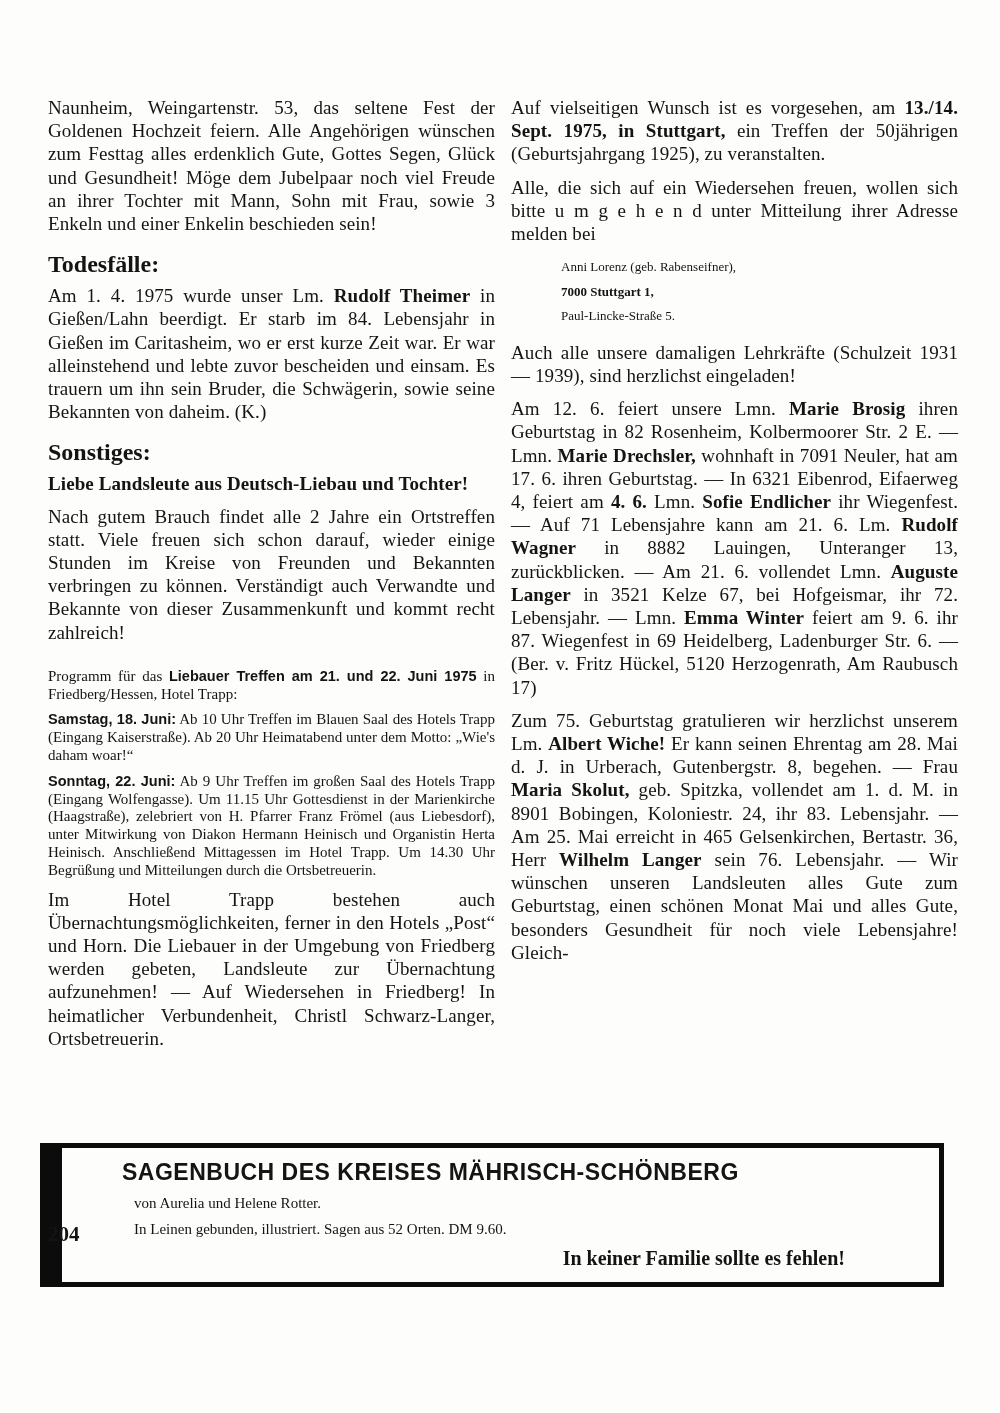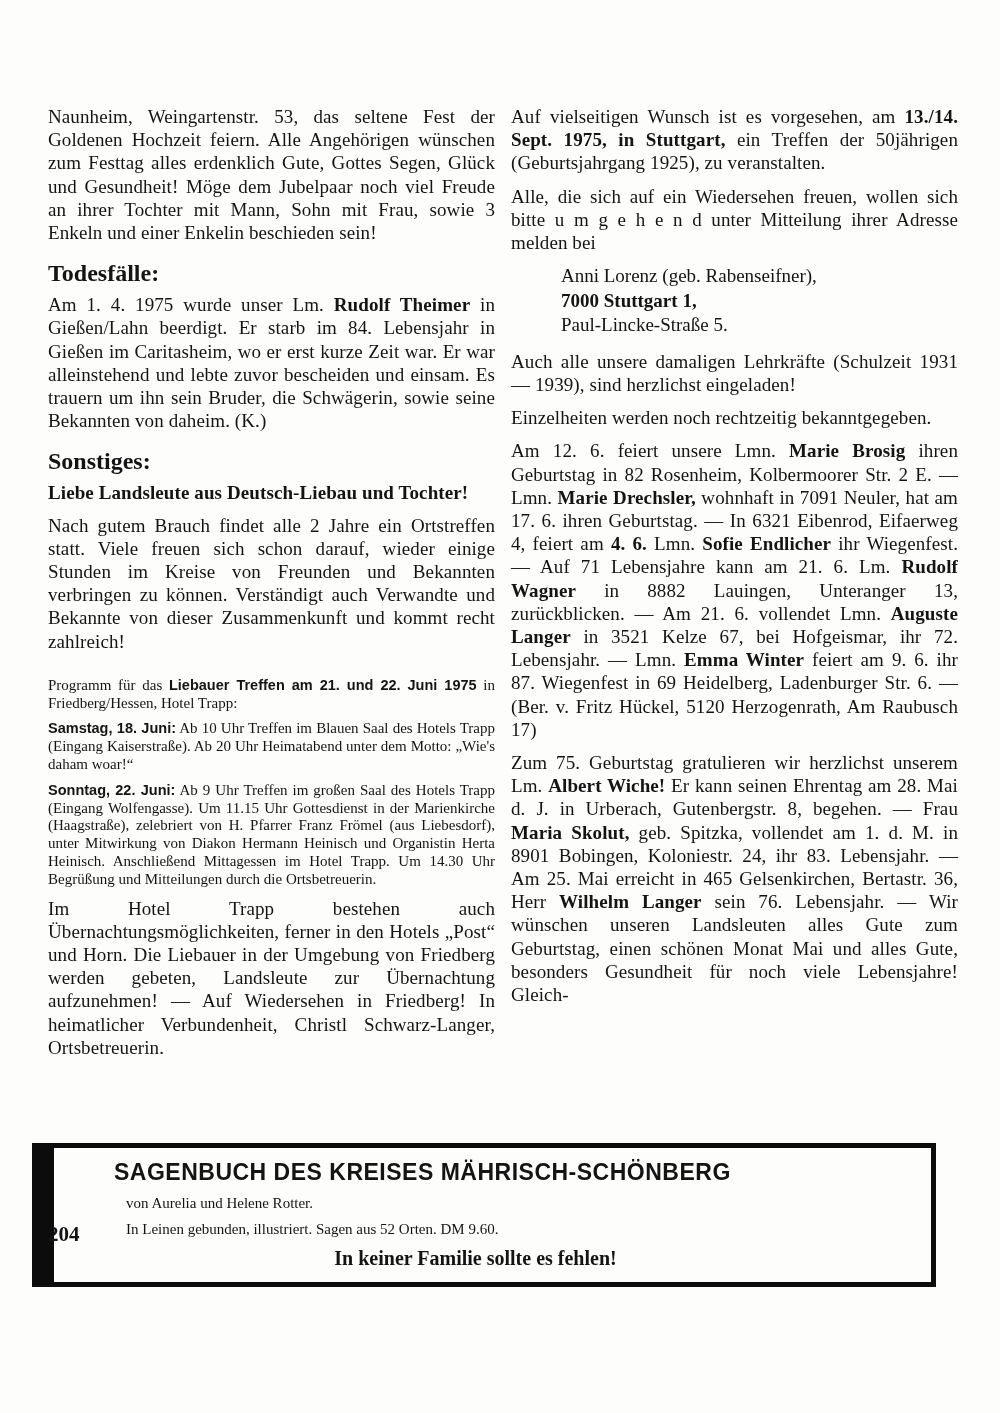--- a/index.html
+++ b/index.html
@@ -8,21 +8,21 @@
     width: 1000px;
     height: 1413px;
     margin: 0 auto;
     background: #fdfdfb;
     color: #141414;
     font-family: "Liberation Serif", "DejaVu Serif", serif;
     overflow: hidden;
   }
   .content {
     position: absolute;
-    top: 105px; left: 48px;
+    top: 96px; left: 48px;
     width: 918px;
     display: flex;
     gap: 16px;
   }
   .col { width: 447px; }
   .body, .subheading {
     font-size: 19px;
     line-height: 23.2px;
     text-align: justify;
     margin: 0 0 10px 0;
@@ -41,43 +41,43 @@
     line-height: 17.8px;
     text-align: justify;
     margin: 0 0 8px 0;
   }
   .small strong {
     font-family: "Liberation Sans", "DejaVu Sans", sans-serif;
     font-size: 14.5px;
   }
   .small.first-small { margin-top: 24px; }
   .address { margin: 2px 0 12px 50px; }
-  .address-line { font-size: 19px; line-height: 24.5px; }
+  .address-line { font-size: 13px; line-height: 24.5px; }
   .adbox {
     position: absolute;
-    left: 32px; top: 1143px;
+    left: 40px; top: 1143px;
     width: 904px;
     box-sizing: border-box;
     border: 5px solid #0c0c0c;
     border-left-width: 22px;
     padding: 11px 22px 12px 60px;
     background: #fdfdfb;
   }
   .ad-title {
     font-family: "Liberation Sans", "DejaVu Sans", sans-serif;
     font-weight: bold;
     font-size: 23px;
     letter-spacing: 0.5px;
     margin: 0 0 9px 0;
   }
   .ad-line { font-size: 15px; margin: 0 0 9px 12px; }
   .ad-slogan {
     font-size: 20px;
     font-weight: bold;
-    text-align: center;
+    text-align: right;
     margin: 2px 72px 0 0;
   }
   .page-number {
     position: absolute;
     left: 48px; top: 1222px;
     font-size: 21px;
     font-weight: bold;
   }
 </style>
 </head>
@@ -100,21 +100,20 @@
       </div>
     <div class="col" id="col-right">
         <p class="body">Auf vielseitigen Wunsch ist es vorgesehen, am <strong>13./14. Sept. 1975, in Stuttgart,</strong> ein Treffen der 50jährigen (Geburtsjahrgang 1925), zu veranstalten.</p>
         <p class="body">Alle, die sich auf ein Wiedersehen freuen, wollen sich bitte u m g e h e n d unter Mitteilung ihrer Adresse melden bei</p>
         <div class="address">
           <div class="address-line">Anni Lorenz (geb. Rabenseifner),</div>
           <div class="address-line"><strong>7000 Stuttgart 1,</strong></div>
           <div class="address-line">Paul-Lincke-Straße 5.</div>
         </div>
         <p class="body">Auch alle unsere damaligen Lehrkräfte (Schulzeit 1931 — 1939), sind herzlichst eingeladen!</p>
-        <p class="body">Einzelheiten werden noch rechtzeitig bekanntgegeben.</p>
         <p class="body">Am 12. 6. feiert unsere Lmn. <strong>Marie Brosig</strong> ihren Geburtstag in 82 Rosenheim, Kolbermoorer Str. 2 E. — Lmn. <strong>Marie Drechsler,</strong> wohnhaft in 7091 Neuler, hat am 17. 6. ihren Geburtstag. — In 6321 Eibenrod, Eifaerweg 4, feiert am <strong>4. 6.</strong> Lmn. <strong>Sofie Endlicher</strong> ihr Wiegenfest. — Auf 71 Lebensjahre kann am 21. 6. Lm. <strong>Rudolf Wagner</strong> in 8882 Lauingen, Unteranger 13, zurückblicken. — Am 21. 6. vollendet Lmn. <strong>Auguste Langer</strong> in 3521 Kelze 67, bei Hofgeismar, ihr 72. Lebensjahr. — Lmn. <strong>Emma Winter</strong> feiert am 9. 6. ihr 87. Wiegenfest in 69 Heidelberg, Ladenburger Str. 6. — (Ber. v. Fritz Hückel, 5120 Herzogenrath, Am Raubusch 17)</p>
         <p class="body">Zum 75. Geburtstag gratulieren wir herzlichst unserem Lm. <strong>Albert Wiche!</strong> Er kann seinen Ehrentag am 28. Mai d. J. in Urberach, Gutenbergstr. 8, begehen. — Frau <strong>Maria Skolut,</strong> geb. Spitzka, vollendet am 1. d. M. in 8901 Bobingen, Koloniestr. 24, ihr 83. Lebensjahr. — Am 25. Mai erreicht in 465 Gelsenkirchen, Bertastr. 36, Herr <strong>Wilhelm Langer</strong> sein 76. Lebensjahr. — Wir wünschen unseren Landsleuten alles Gute zum Geburtstag, einen schönen Monat Mai und alles Gute, besonders Gesundheit für noch viele Lebensjahre! Gleich-</p>
       </div>
   </div>
 
   <div class="adbox">
     <p class="ad-title">SAGENBUCH DES KREISES MÄHRISCH-SCHÖNBERG</p>
     <p class="ad-line">von Aurelia und Helene Rotter.</p>
     <p class="ad-line">In Leinen gebunden, illustriert. Sagen aus 52 Orten. DM 9.60.</p>
     <p class="ad-slogan">In keiner Familie sollte es fehlen!</p>

